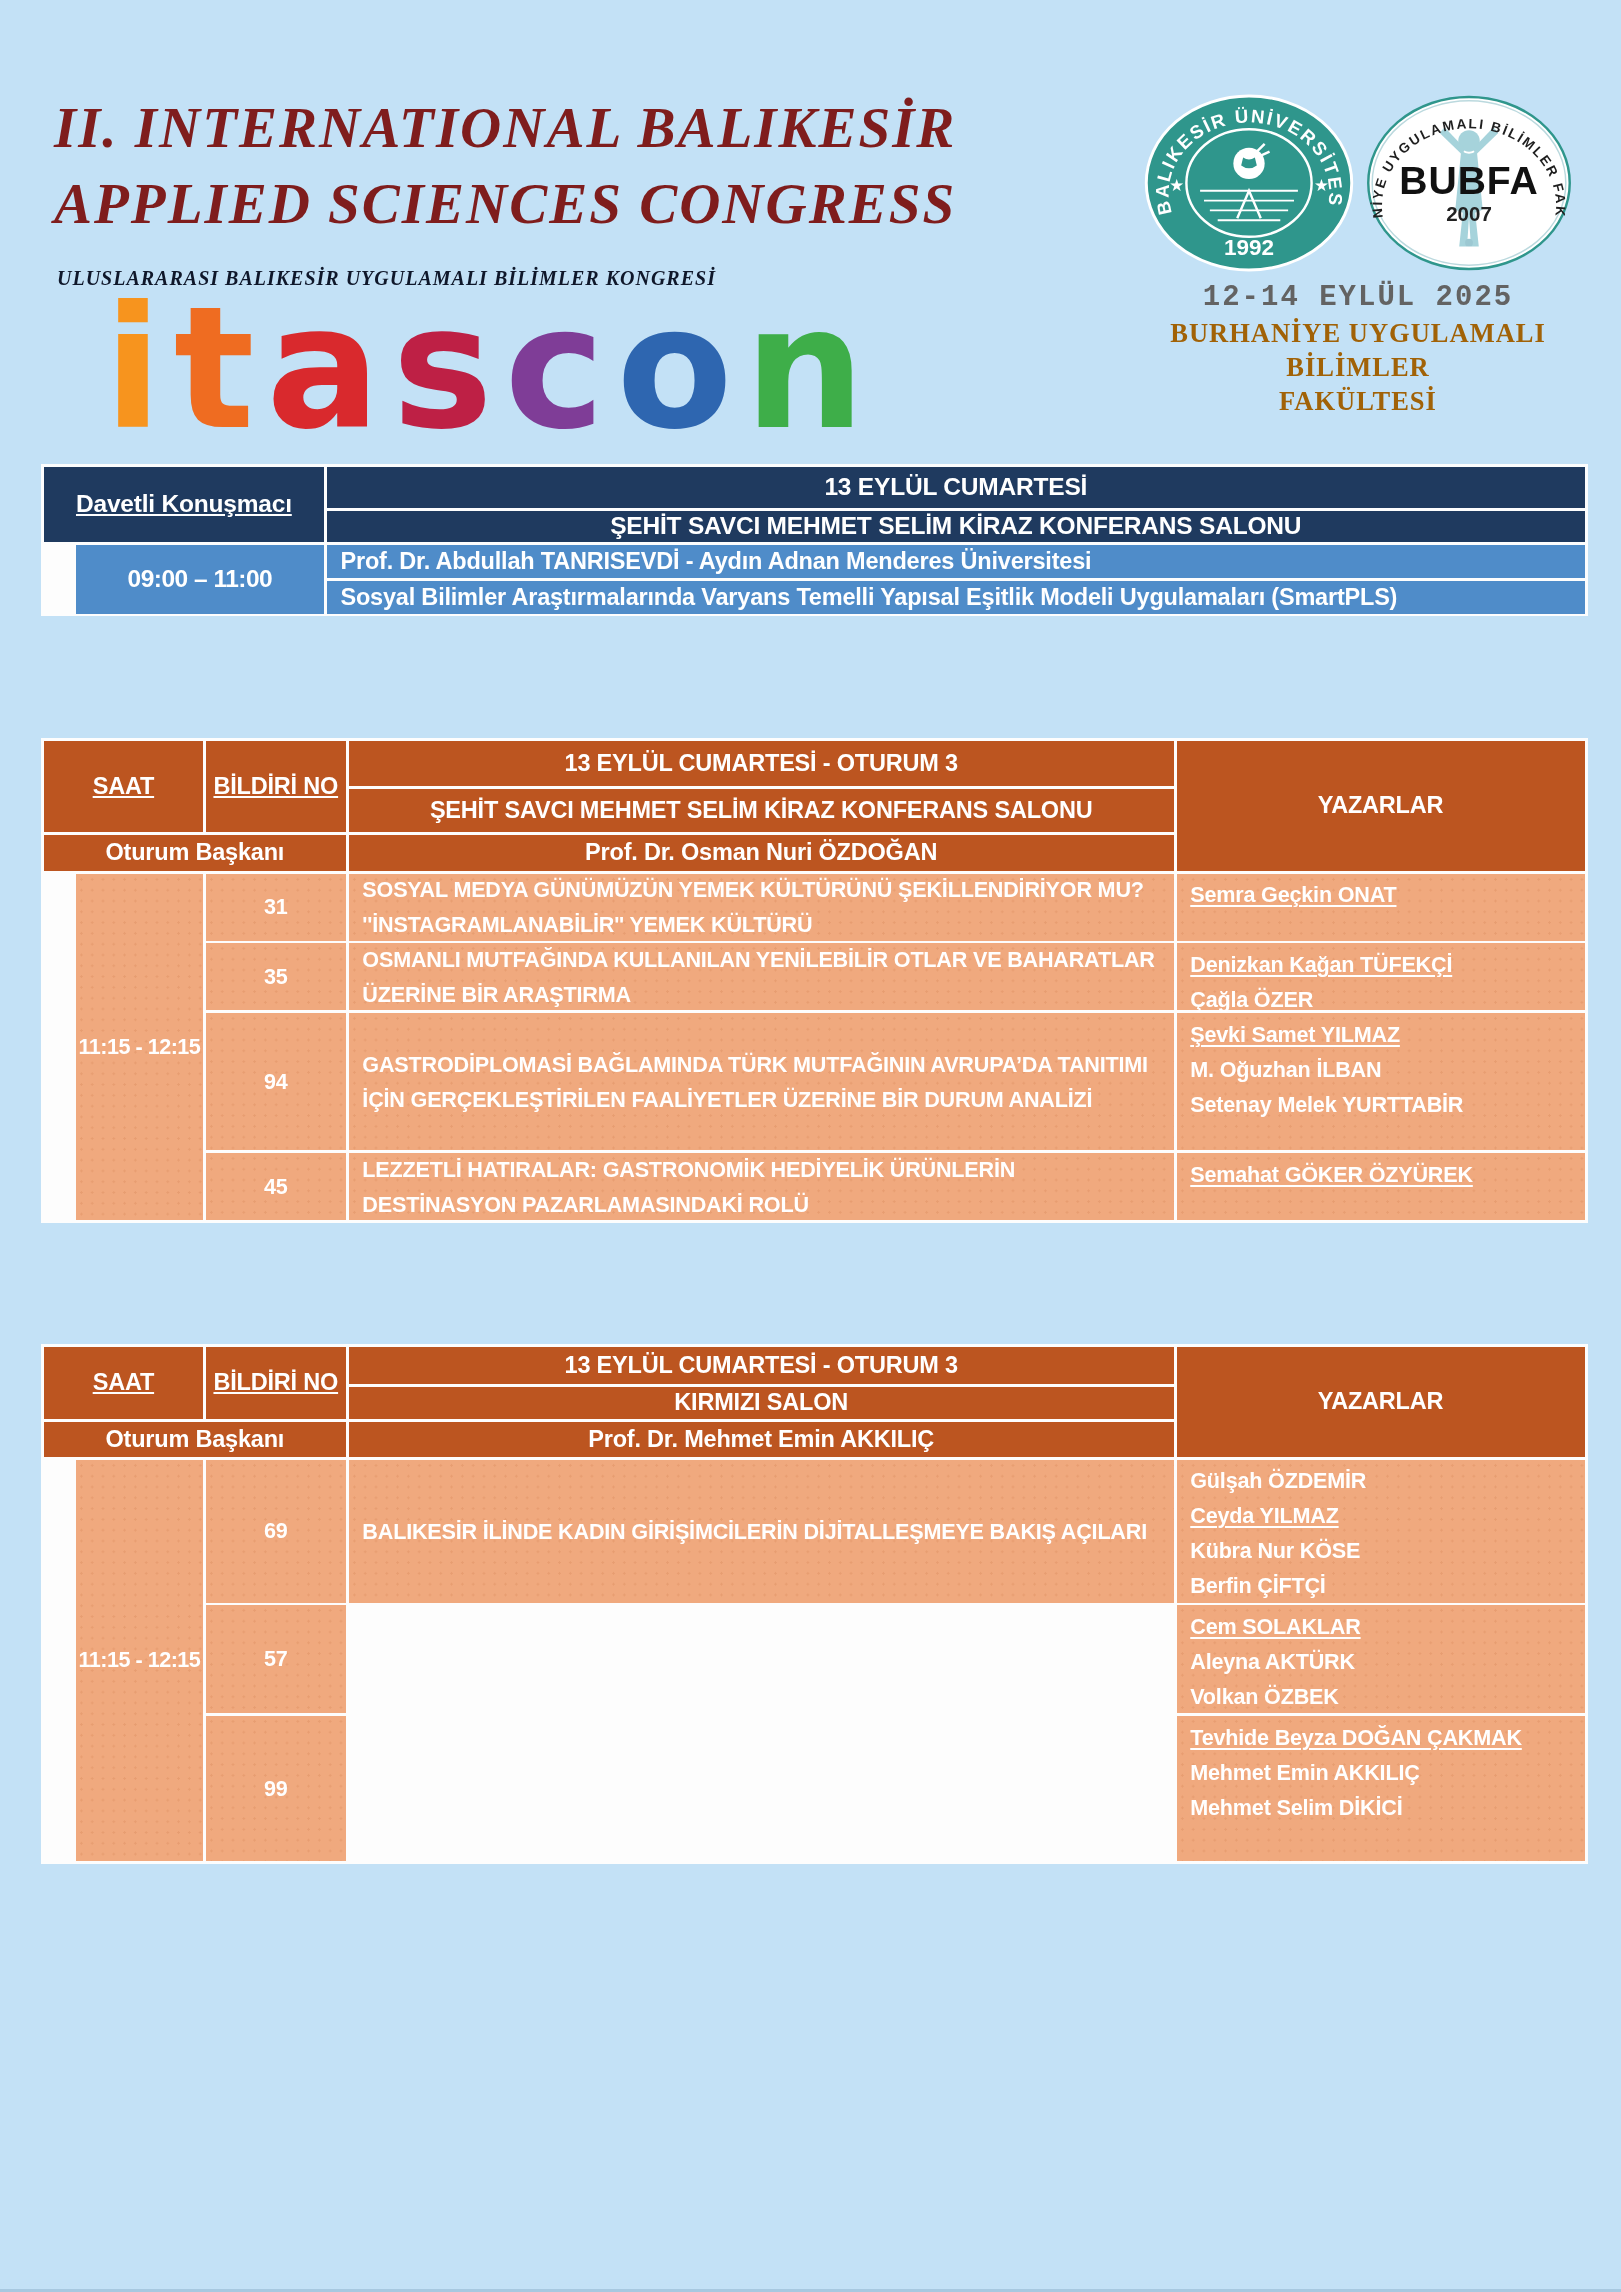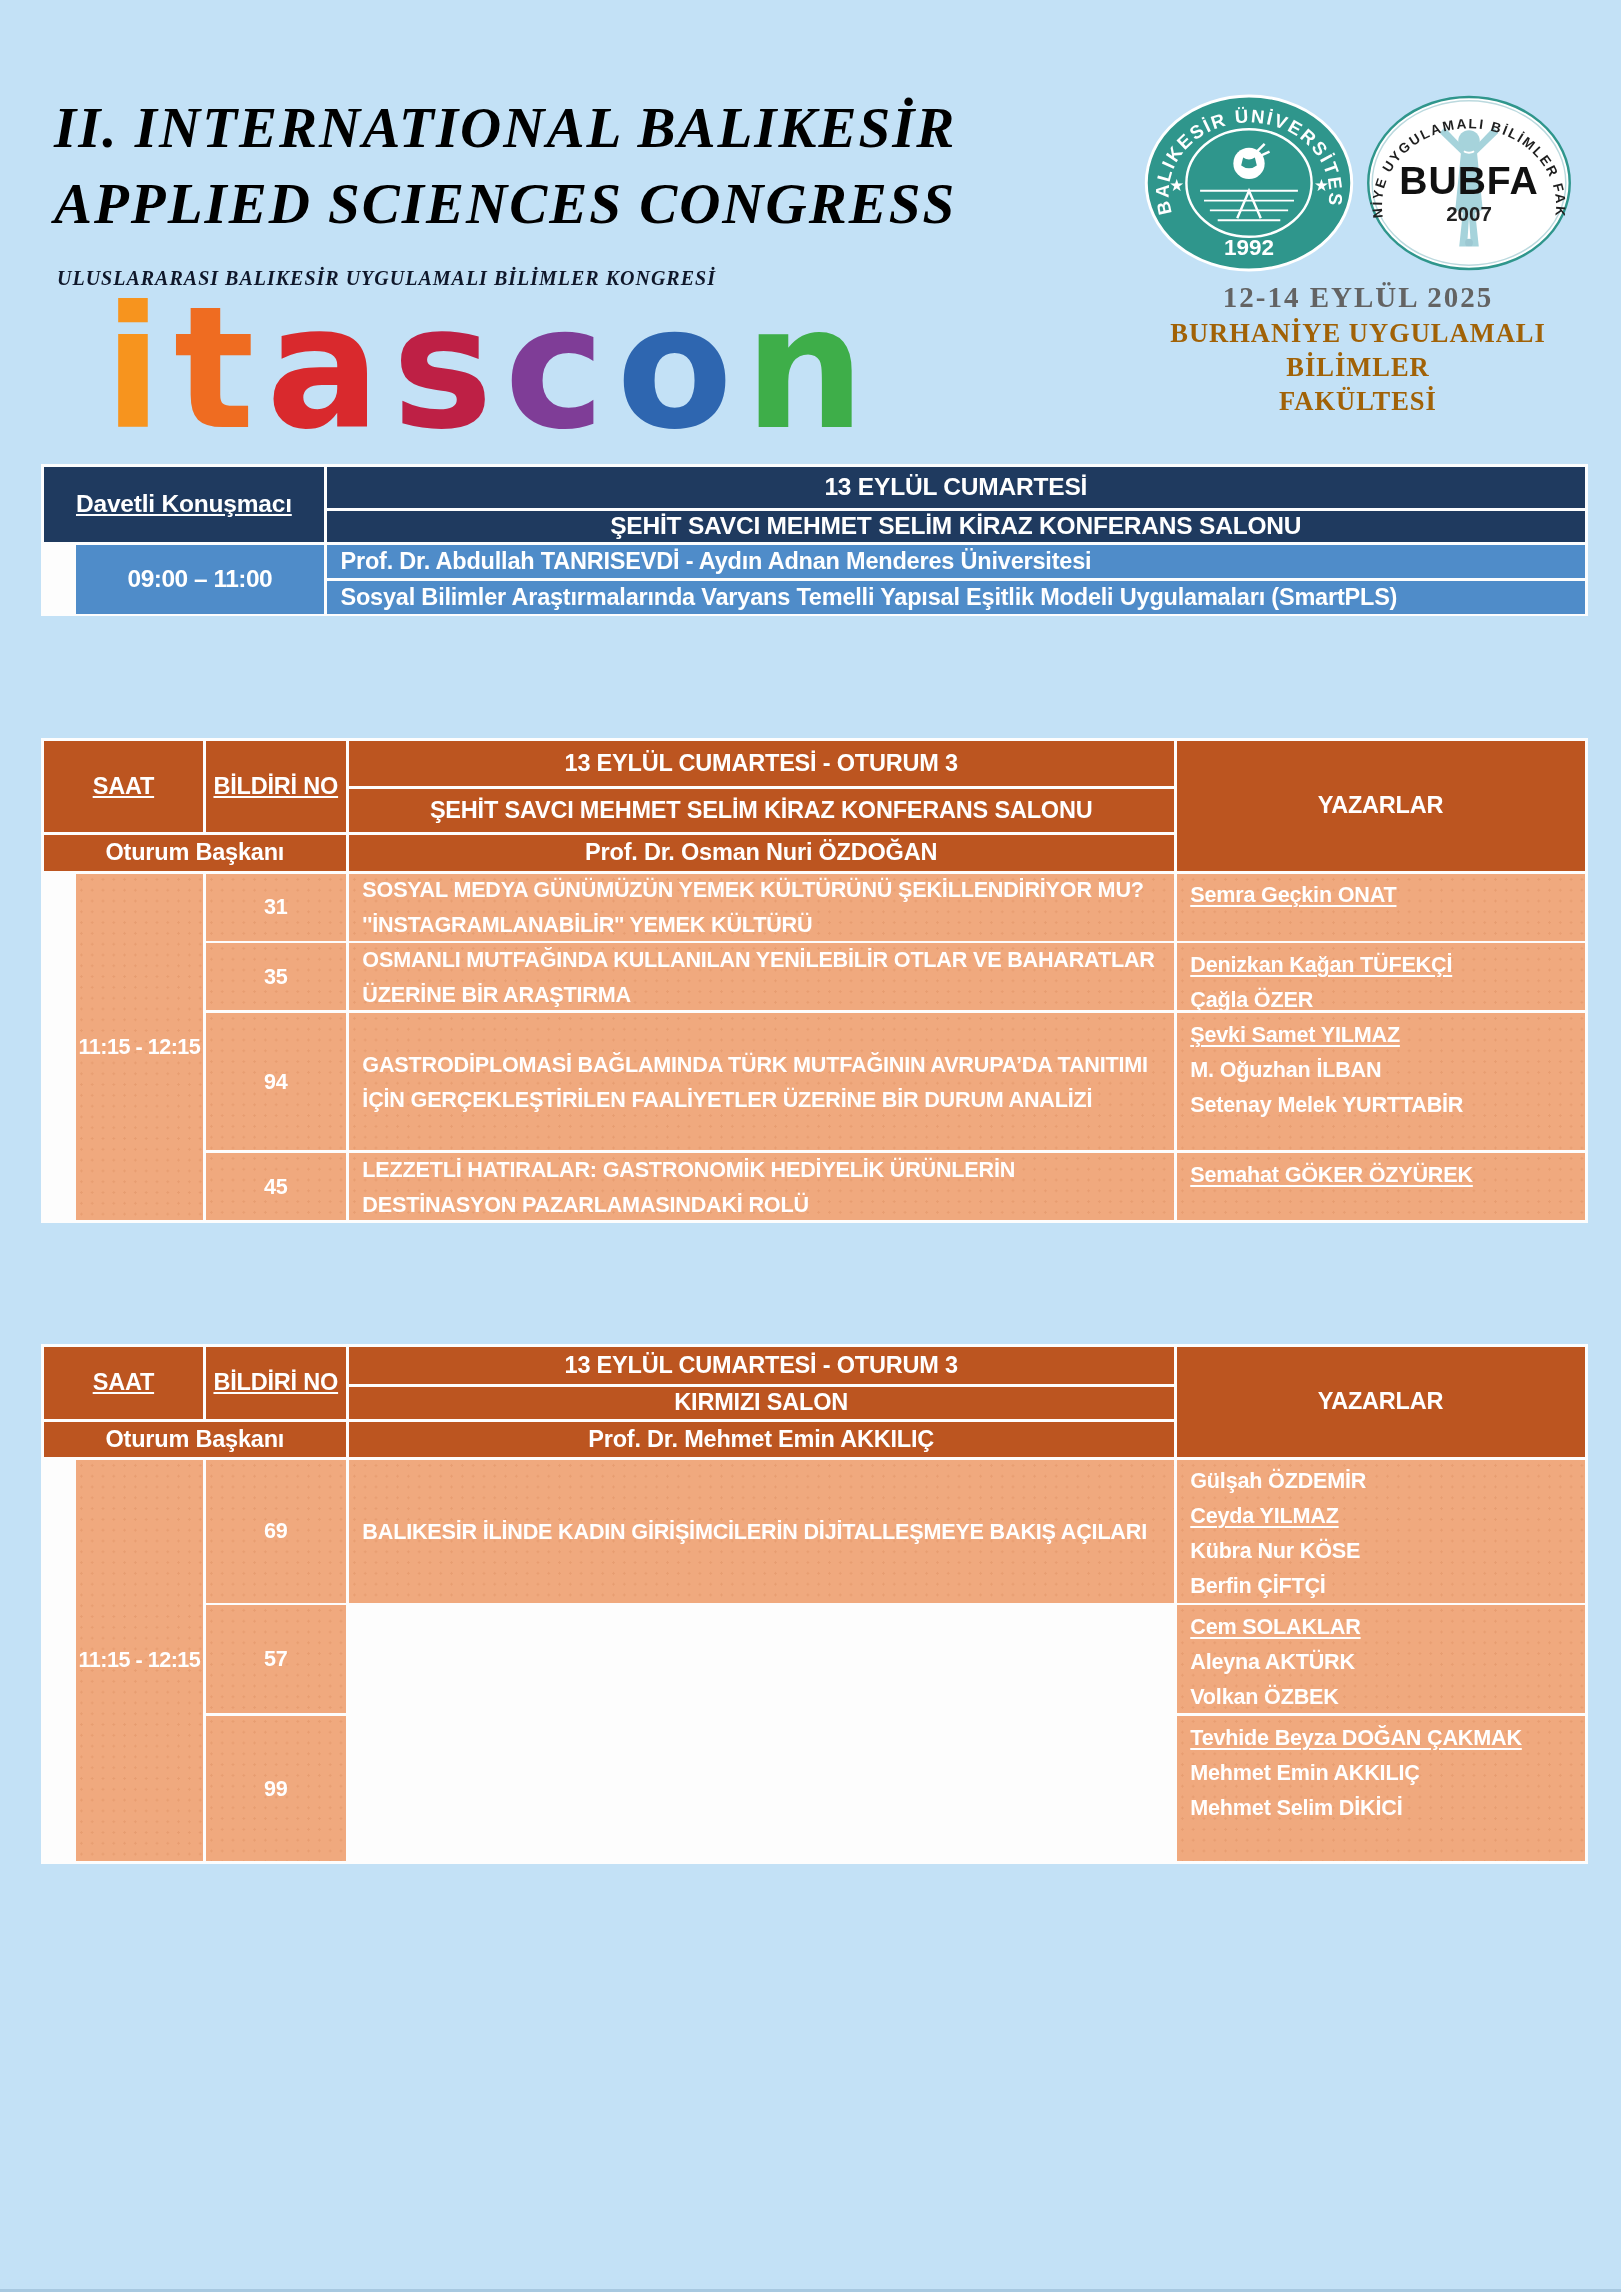--- a/index.html
+++ b/index.html
@@ -1,29 +1,29 @@
 <!DOCTYPE html>
 <html><head>
 <meta charset="utf-8">
 <style>
   html,body{margin:0;padding:0;}
   .page{position:relative;width:1621px;height:2293px;background:#C3E1F6;overflow:hidden;
         font-family:"Liberation Sans", sans-serif;}
   
   .title-block{position:absolute;left:54px;top:90px;}
   .title-line{font-family:"Liberation Serif", serif;font-style:italic;font-weight:bold;
-              font-size:57px;line-height:76px;color:#000000;letter-spacing:2px;white-space:nowrap;}
+              font-size:57px;line-height:76px;color:#7f1d1d;letter-spacing:2px;white-space:nowrap;}
   .subtitle{position:absolute;left:57px;top:267px;font-family:"Liberation Serif", serif;
             font-style:italic;font-weight:bold;font-size:20px;color:#0f172a;letter-spacing:1px;white-space:nowrap;}
   .wordmark{position:absolute;left:104px;top:290px;height:145px;display:flex;align-items:flex-end;}
   .wordmark span{font-family:"DejaVu Sans", sans-serif;font-weight:bold;font-size:169px;
                  line-height:0.78;letter-spacing:11.8px;}
   .header-right{position:absolute;left:1117px;top:93px;width:482px;text-align:center;}
   .badges{display:flex;justify-content:center;gap:9.8px;align-items:center;}
-  .date-line{margin-top:7.8px;font-family:Liberation Serif, serif;font-weight:bold;
+  .date-line{margin-top:7.8px;font-family:Liberation Mono, monospace;font-weight:bold;
              font-size:29px;color:#636363;letter-spacing:2px;}
   .faculty-line{font-family:Liberation Serif, serif;font-weight:bold;font-size:26.5px;
                 color:#a16207;letter-spacing:1px;line-height:34px;}
   .faculty-block{margin-top:2px;}
   
   .grid-table{position:absolute;left:41px;width:1547px;display:grid;gap:2.9px;
               background:#FDFDFD;padding:2.9px;box-sizing:border-box;}
   .cell{display:flex;align-items:center;justify-content:center;color:#FFFFFF;
         font-weight:bold;text-align:center;letter-spacing:-0.2px;}
   .cell.left{justify-content:flex-start;text-align:left;padding:3.9px 13.7px;box-sizing:border-box;}

